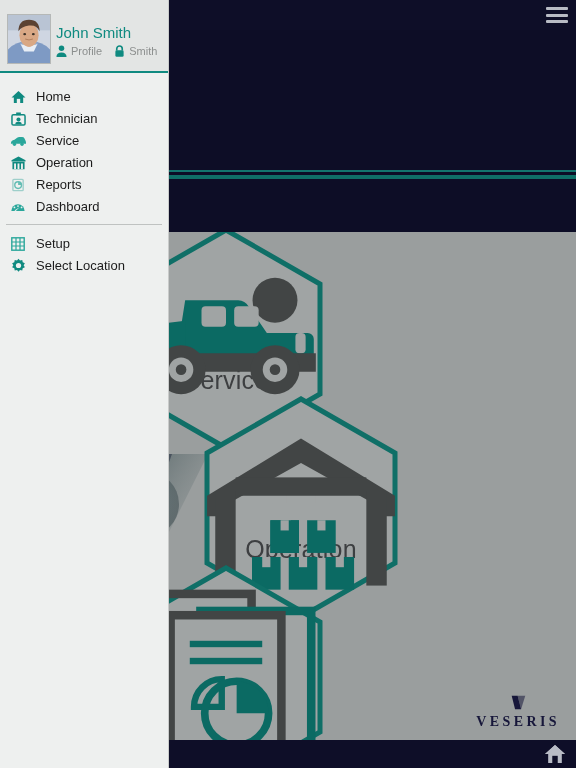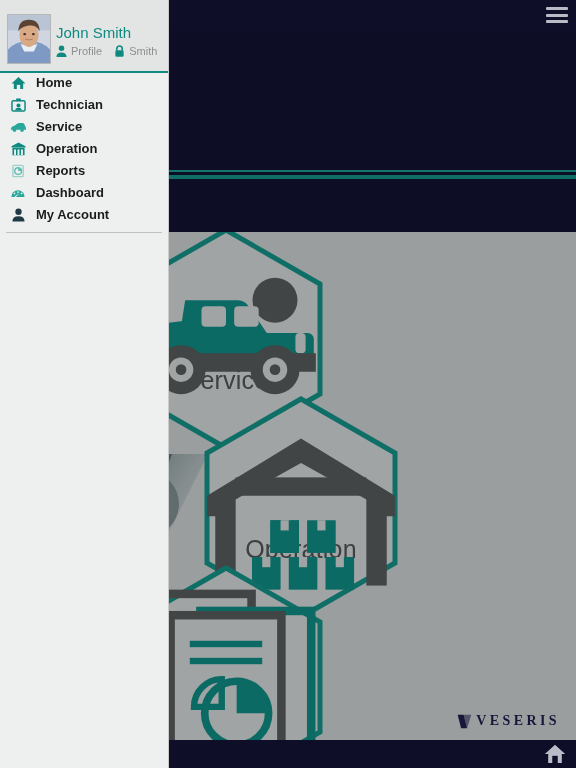--- a/index.html
+++ b/index.html
@@ -146,21 +146,23 @@
     width: 150px;
     height: 120px;
   }
 
   
   .veseris-mark {
     position: absolute;
     right: 16px;
     bottom: 10px;
     display: flex;
+    align-items: center;
     gap: 3px;
+    flex-direction: column;
   }
   .veseris-mark .vm-text {
     font-family: "Liberation Serif", serif;
     font-size: 14px;
     letter-spacing: 3.4px;
     color: #17173a;
     font-weight: bold;
   }
 
   
@@ -228,21 +230,21 @@
   .pc-action {
     display: flex;
     align-items: center;
     gap: 4px;
     font-size: 11px;
     color: #8c8f8e;
   }
   .pc-action .pc-ico { width: 11px; height: 12px; display:block; }
 
   .menu {
-    font-weight: bold;
+    padding-top: 14px;
   }
   .menu-item {
     display: flex;
     align-items: center;
     height: 19px;
     padding: 0 0 0 10px;
     margin-bottom: 3px;
     gap: 10px;
   }
   .menu-item .mi-ico {
@@ -565,29 +567,38 @@
             <path d="M1.5 10.5 a7.5 7.5 0 0 1 15 0 z" fill="#2aa79b"></path>
             <circle cx="5" cy="6.5" r="1" fill="#eef0ef"></circle>
             <circle cx="9" cy="5" r="1" fill="#eef0ef"></circle>
             <circle cx="13" cy="6.5" r="1" fill="#eef0ef"></circle>
             <path d="M5 10 L11 6 L6.5 10.4 z" fill="#eef0ef"></path>
           </svg>
         </span>
         <span class="mi-label">Dashboard</span>
       </div>
 
-      <div class="menu-item">
-        <span class="mi-ico">
-          <svg viewBox="0 0 16 15" width="15" height="14">
-            <circle cx="8" cy="4" r="3.4" fill="#1f3a44"></circle>
-            <path d="M1.5 14.5 q0 -5.6 6.5 -5.6 q6.5 0 6.5 5.6 z" fill="#1f3a44"></path>
-          </svg>
-        </span>
-        <span class="mi-label">My Account</span>
-      </div>
 
       <div class="menu-sep"></div>
 
-
+      <div class="menu-item">
+        <span class="mi-ico">
+          <svg viewBox="0 0 14 14" width="14" height="14">
+            <rect x="0.8" y="0.8" width="12.4" height="12.4" fill="none" stroke="#2aa79b" stroke-width="1.4"></rect>
+            <path d="M5 1 V13 M9 1 V13 M1 5 H13 M1 9 H13" stroke="#2aa79b" stroke-width="1.2"></path>
+          </svg>
+        </span>
+        <span class="mi-label">Setup</span>
+      </div>
+
+      <div class="menu-item">
+        <span class="mi-ico">
+          <svg viewBox="0 0 16 16" width="15" height="15">
+            <path d="M8 0.8 l1.6 1.9 2.4 -0.7 0.5 2.5 2.3 1 -1.3 2.2 1.3 2.2 -2.3 1 -0.5 2.5 -2.4 -0.7 -1.6 1.9 -1.6 -1.9 -2.4 0.7 -0.5 -2.5 -2.3 -1 1.3 -2.2 -1.3 -2.2 2.3 -1 0.5 -2.5 2.4 0.7 z" fill="#0f8a80"></path>
+            <circle cx="8" cy="8" r="2.8" fill="#eef0ef"></circle>
+          </svg>
+        </span>
+        <span class="mi-label">Select Location</span>
+      </div>
     </div>
   </div>
 
 </div>
 
 </body></html>

